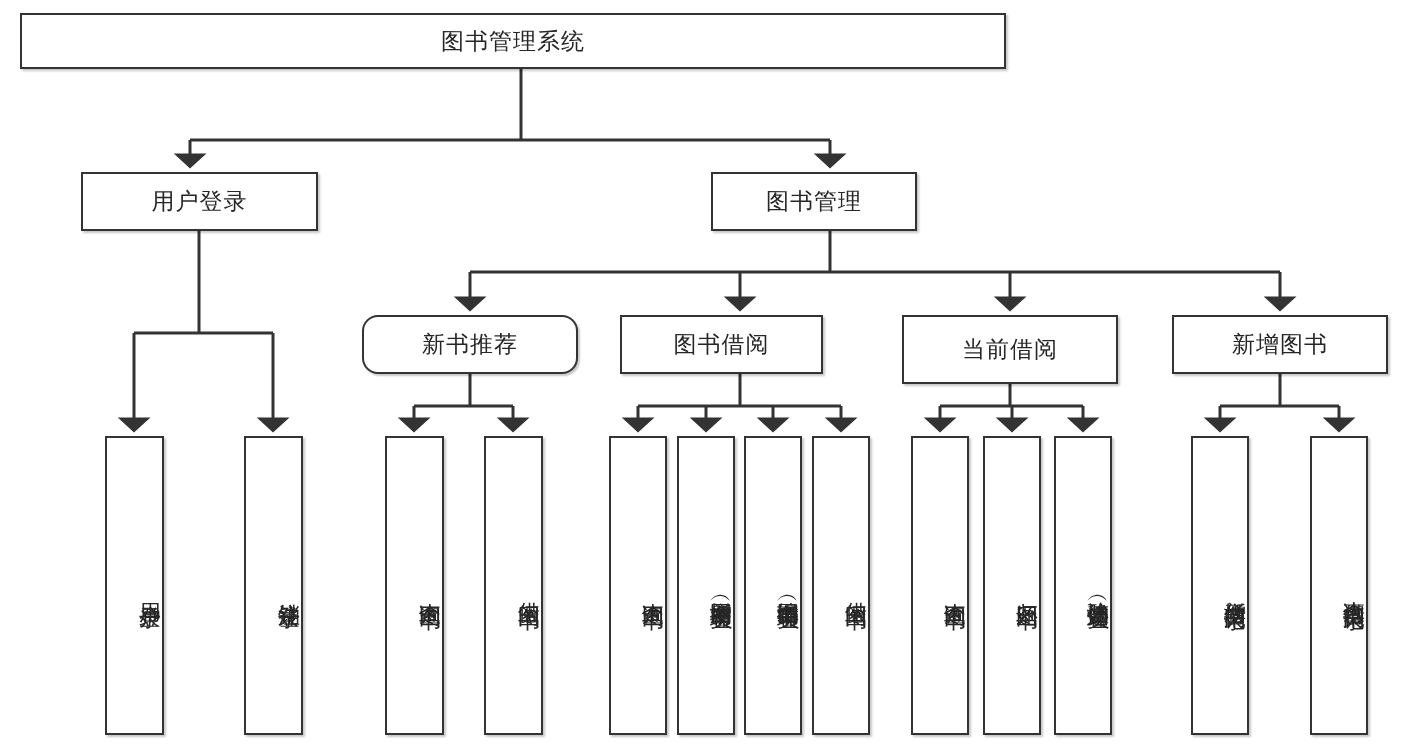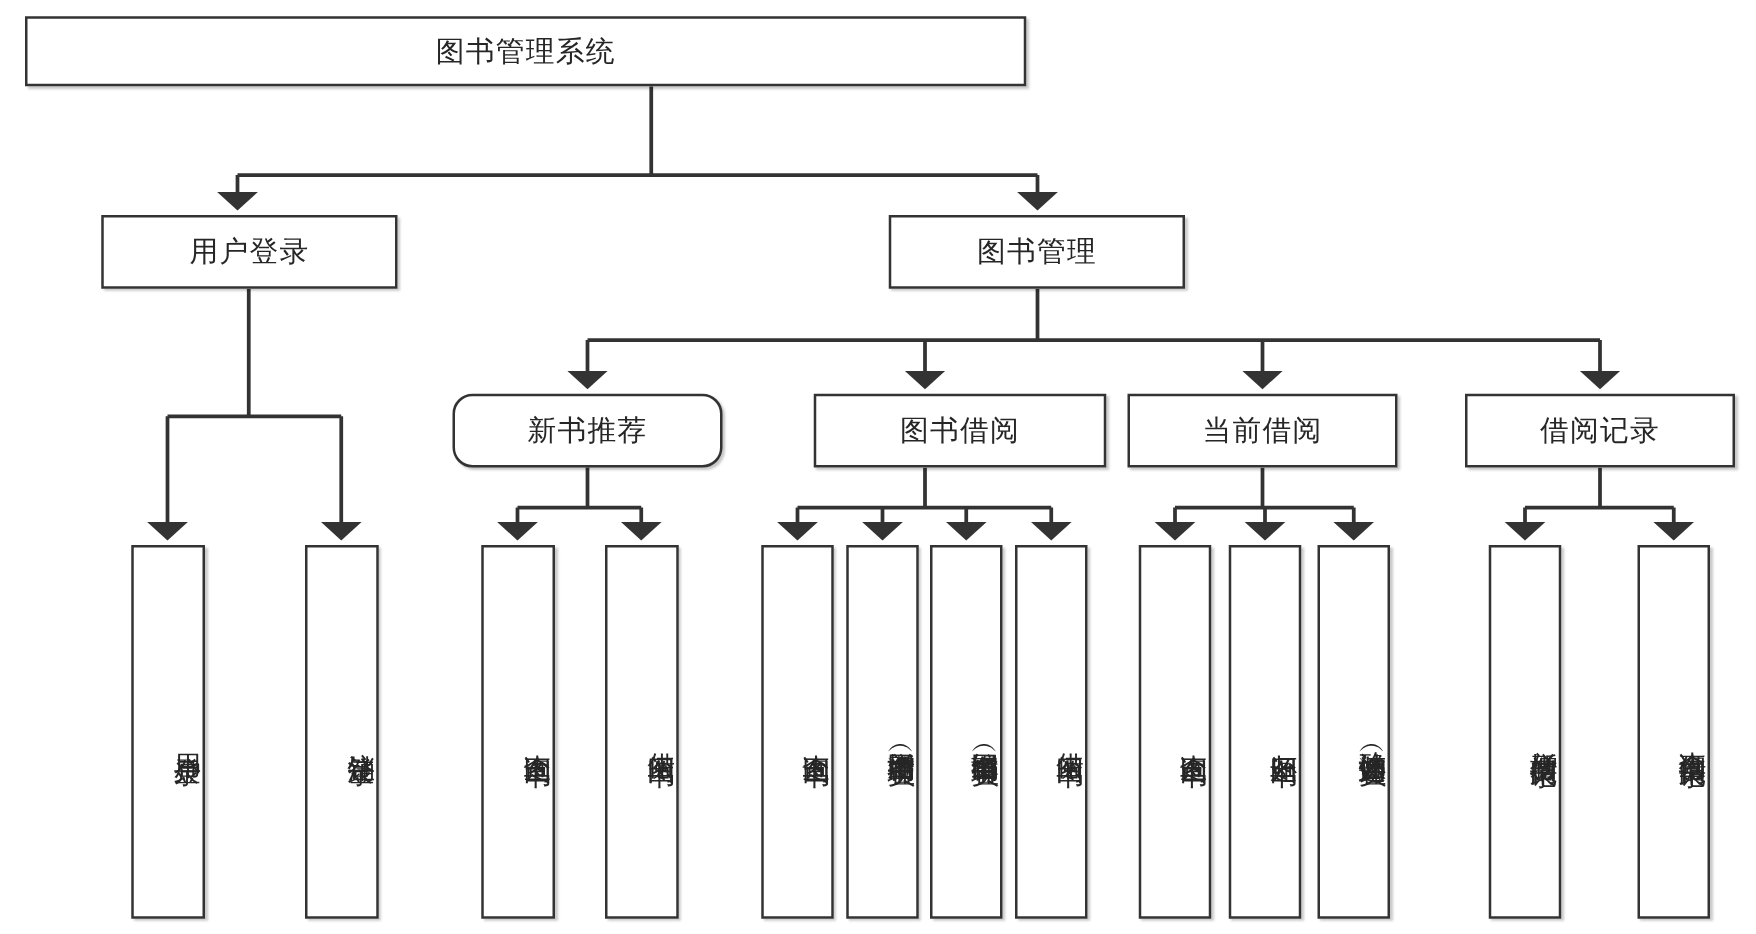--- a/index.html
+++ b/index.html
@@ -121,44 +121,44 @@
       <path d="M1012,406 L1012,424" marker-end="url(#arrow)"></path>
       <path d="M1083,406 L1083,424" marker-end="url(#arrow)"></path>
 
       <path d="M1280,374 L1280,406"></path>
       <path d="M1220,406 L1339,406"></path>
       <path d="M1220,406 L1220,424" marker-end="url(#arrow)"></path>
       <path d="M1339,406 L1339,424" marker-end="url(#arrow)"></path>
     </g>
   </svg>
 
-  <div class="node horiz" id="node-root" style="left: 20px; top: 13px; width: 801px; height: 56px;">
+  <div class="node horiz" id="node-root" style="left: 20px; top: 13px; width: 986px; height: 56px;">
     <span class="label">图书管理系统</span>
   </div>
 
   <div id="nodes-level2">
       <div class="node horiz" style="left: 81px; top: 172px; width: 237px; height: 59px;">
         <span class="label">用户登录</span>
       </div>
-      <div class="node horiz" style="left: 711px; top: 172px; width: 237px; height: 59px;">
+      <div class="node horiz" style="left: 711px; top: 172px; width: 206px; height: 59px;">
         <span class="label">图书管理</span>
       </div>
     </div>
   <div id="nodes-level3">
       <div class="node horiz" style="left: 362px; top: 315px; width: 216px; height: 59px; border-radius: 16px;">
         <span class="label">新书推荐</span>
       </div>
-      <div class="node horiz" style="left: 651px; top: 315px; width: 234px; height: 59px;">
+      <div class="node horiz" style="left: 620px; top: 315px; width: 203px; height: 59px;">
         <span class="label">图书借阅</span>
       </div>
-      <div class="node horiz" style="left: 902px; top: 315px; width: 216px; height: 59px;">
+      <div class="node horiz" style="left: 902px; top: 315px; width: 216px; height: 69px;">
         <span class="label">当前借阅</span>
       </div>
       <div class="node horiz" style="left: 1172px; top: 315px; width: 216px; height: 59px;">
-        <span class="label">借阅记录</span>
+        <span class="label">新增图书</span>
       </div>
     </div>
   <div id="nodes-leaves">
       <div class="node vert" style="left: 105px; top: 436px; width: 59px; height: 299px;">
         <span class="label">用户登录</span>
       </div>
       <div class="node vert" style="left: 244px; top: 436px; width: 59px; height: 299px;">
         <span class="label">注销登录</span>
       </div>
       <div class="node vert" style="left: 385px; top: 436px; width: 59px; height: 299px;">

